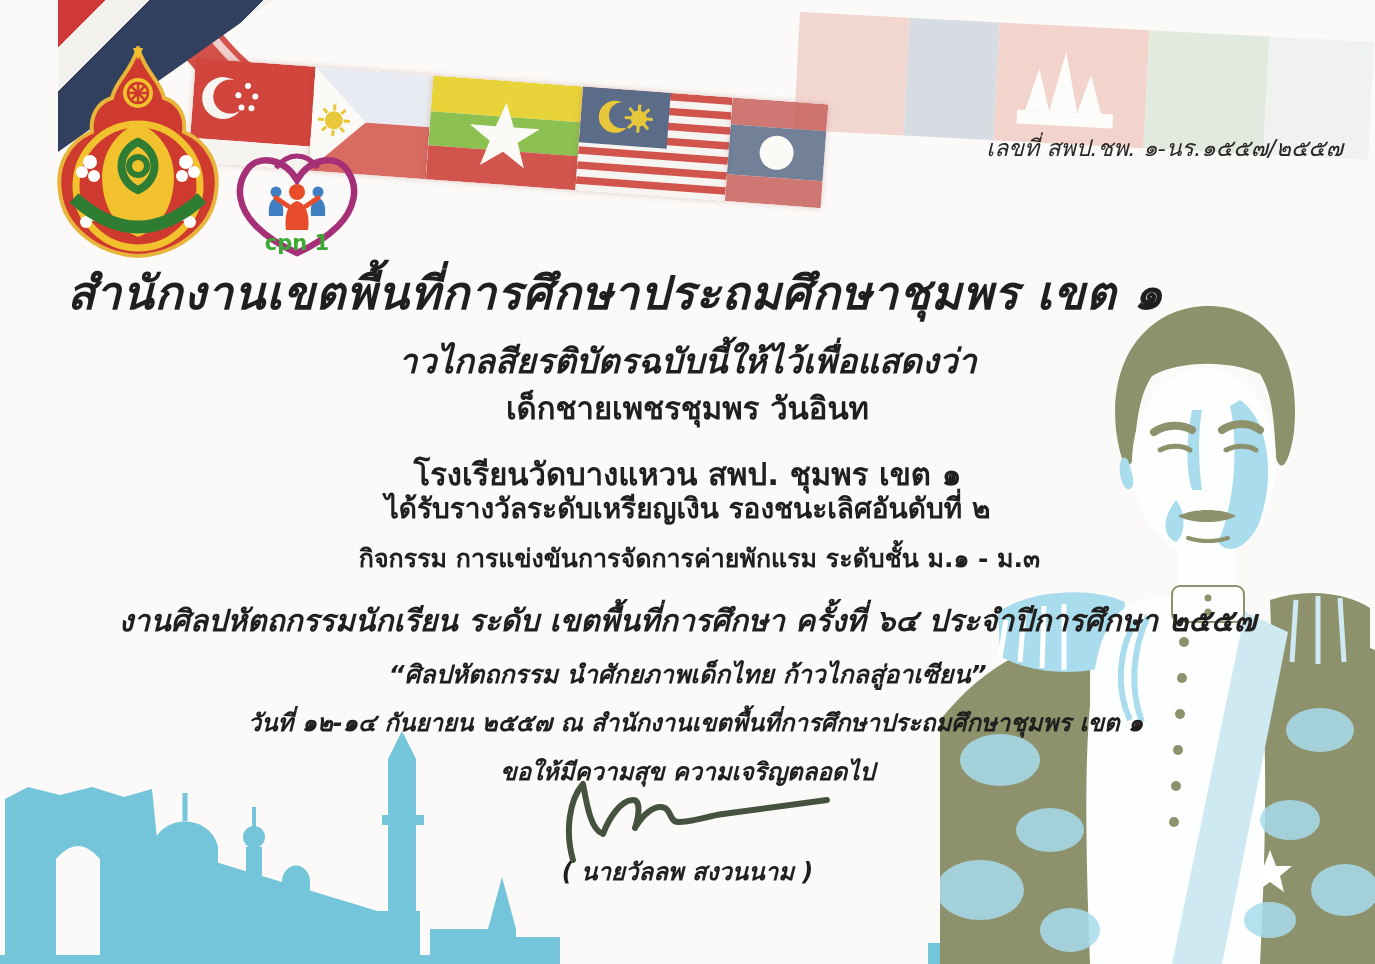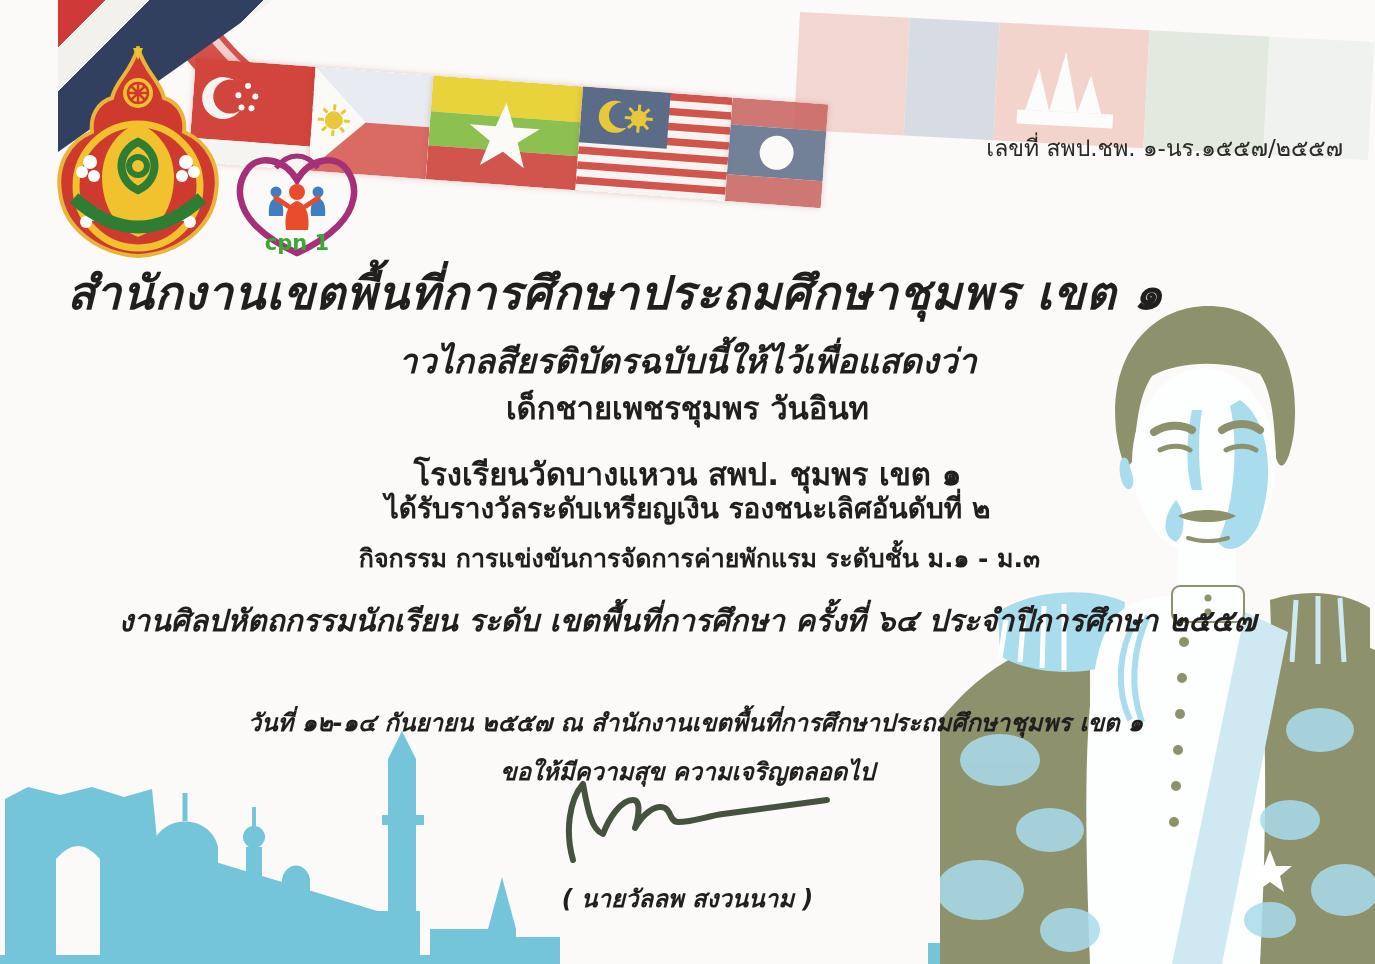--- a/index.html
+++ b/index.html
@@ -2,33 +2,33 @@
 <html><head>
 <meta charset="utf-8">
 <style>
   html,body{margin:0;padding:0;background:#d8d6d2;}
   .page{position:relative;width:1375px;height:964px;background:#fbfaf8;overflow:hidden;
         font-family:"DejaVu Sans","Liberation Sans",sans-serif;}
   .line{position:absolute;left:0;width:100%;text-align:center;color:#201f1d;white-space:nowrap;z-index:30;}
   .it{font-style:italic;font-weight:bold;}
   .bd{font-weight:bold;}
 
-  .cert-number{position:absolute;top:130px;right:32px;font-size:23px;color:#2a2925;z-index:30;}
+  .cert-number{position:absolute;top:130px;right:32px;font-size:23px;color:#2a2925;z-index:30;font-style:italic;}
 
   .t-org{top:256px;font-size:46px;letter-spacing:1px;transform:translateX(-72px);}
   .t-present{top:334px;font-size:34px;}
   .t-name{top:383px;font-size:31px;}
   .t-school{top:449px;font-size:31px;}
   .t-award{top:486px;font-size:28px;}
   .t-activity{top:538px;font-size:25px;margin-left:12px;}
   .t-event{top:597px;font-size:30px;}
   .t-slogan{top:654px;font-size:25px;}
   .t-date{top:703px;font-size:24px;margin-left:8px;}
   .t-bless{top:752px;font-size:24px;}
-  .t-signer{top:852px;font-size:24px;margin-top:27px;}
+  .t-signer{top:852px;font-size:24px;}
   .t-title2{top:898px;font-size:27px;}
 
   
   .flag-strip{position:absolute;left:196px;top:58px;height:104px;display:flex;
               transform:rotate(4.2deg);transform-origin:left top;z-index:6;}
   .flag{height:104px;position:relative;box-shadow:0 0 6px rgba(150,60,50,.25);}
   .flag svg{display:block;width:100%;height:100%;}
   .flag.la{opacity:.85;}
   .faded-strip{position:absolute;left:800px;top:12px;height:118px;display:flex;
                transform:rotate(3deg);transform-origin:left top;opacity:.42;z-index:5;}
@@ -309,20 +309,21 @@
 
   <div class="cert-number">เลขที่ สพป.ชพ. ๑-นร.๑๕๕๗/๒๕๕๗</div>
 
   <div class="line it t-org">สำนักงานเขตพื้นที่การศึกษาประถมศึกษาชุมพร  เขต  ๑</div>
   <div class="line it t-present">าวไกลสียรติบัตรฉบับนี้ให้ไว้เพื่อแสดงว่า</div>
   <div class="line bd t-name">เด็กชายเพชรชุมพร  วันอินท</div>
   <div class="line bd t-school">โรงเรียนวัดบางแหวน สพป. ชุมพร เขต ๑</div>
   <div class="line bd t-award">ได้รับรางวัลระดับเหรียญเงิน รองชนะเลิศอันดับที่ ๒</div>
   <div class="line bd t-activity">กิจกรรม การแข่งขันการจัดการค่ายพักแรม ระดับชั้น ม.๑ - ม.๓</div>
   <div class="line it t-event">งานศิลปหัตถกรรมนักเรียน  ระดับ  เขตพื้นที่การศึกษา  ครั้งที่  ๖๔  ประจำปีการศึกษา  ๒๕๕๗</div>
+  <div class="line it t-slogan">“ศิลปหัตถกรรม  นำศักยภาพเด็กไทย  ก้าวไกลสู่อาเซียน”</div>
   <div class="line it t-date">วันที่ ๑๒-๑๔ กันยายน ๒๕๕๗ ณ สำนักงานเขตพื้นที่การศึกษาประถมศึกษาชุมพร เขต ๑</div>
   <div class="line it t-bless">ขอให้มีความสุข  ความเจริญตลอดไป</div>
 
   <svg class="signature" viewBox="0 0 320 95">
     <path d="M28,88 C20,60 24,28 38,12 C42,34 46,58 58,62 C64,46 76,28 88,28 C96,28 94,44 90,56 C98,42 110,32 120,36 C126,39 125,50 133,50 C149,50 162,44 178,42 L282,28" fill="none" stroke="#44523e" stroke-width="6" stroke-linecap="round" stroke-linejoin="round"></path>
   </svg>
 
   <div class="line it t-signer">(    นายวัลลพ  สงวนนาม    )</div>
 
 </div>

